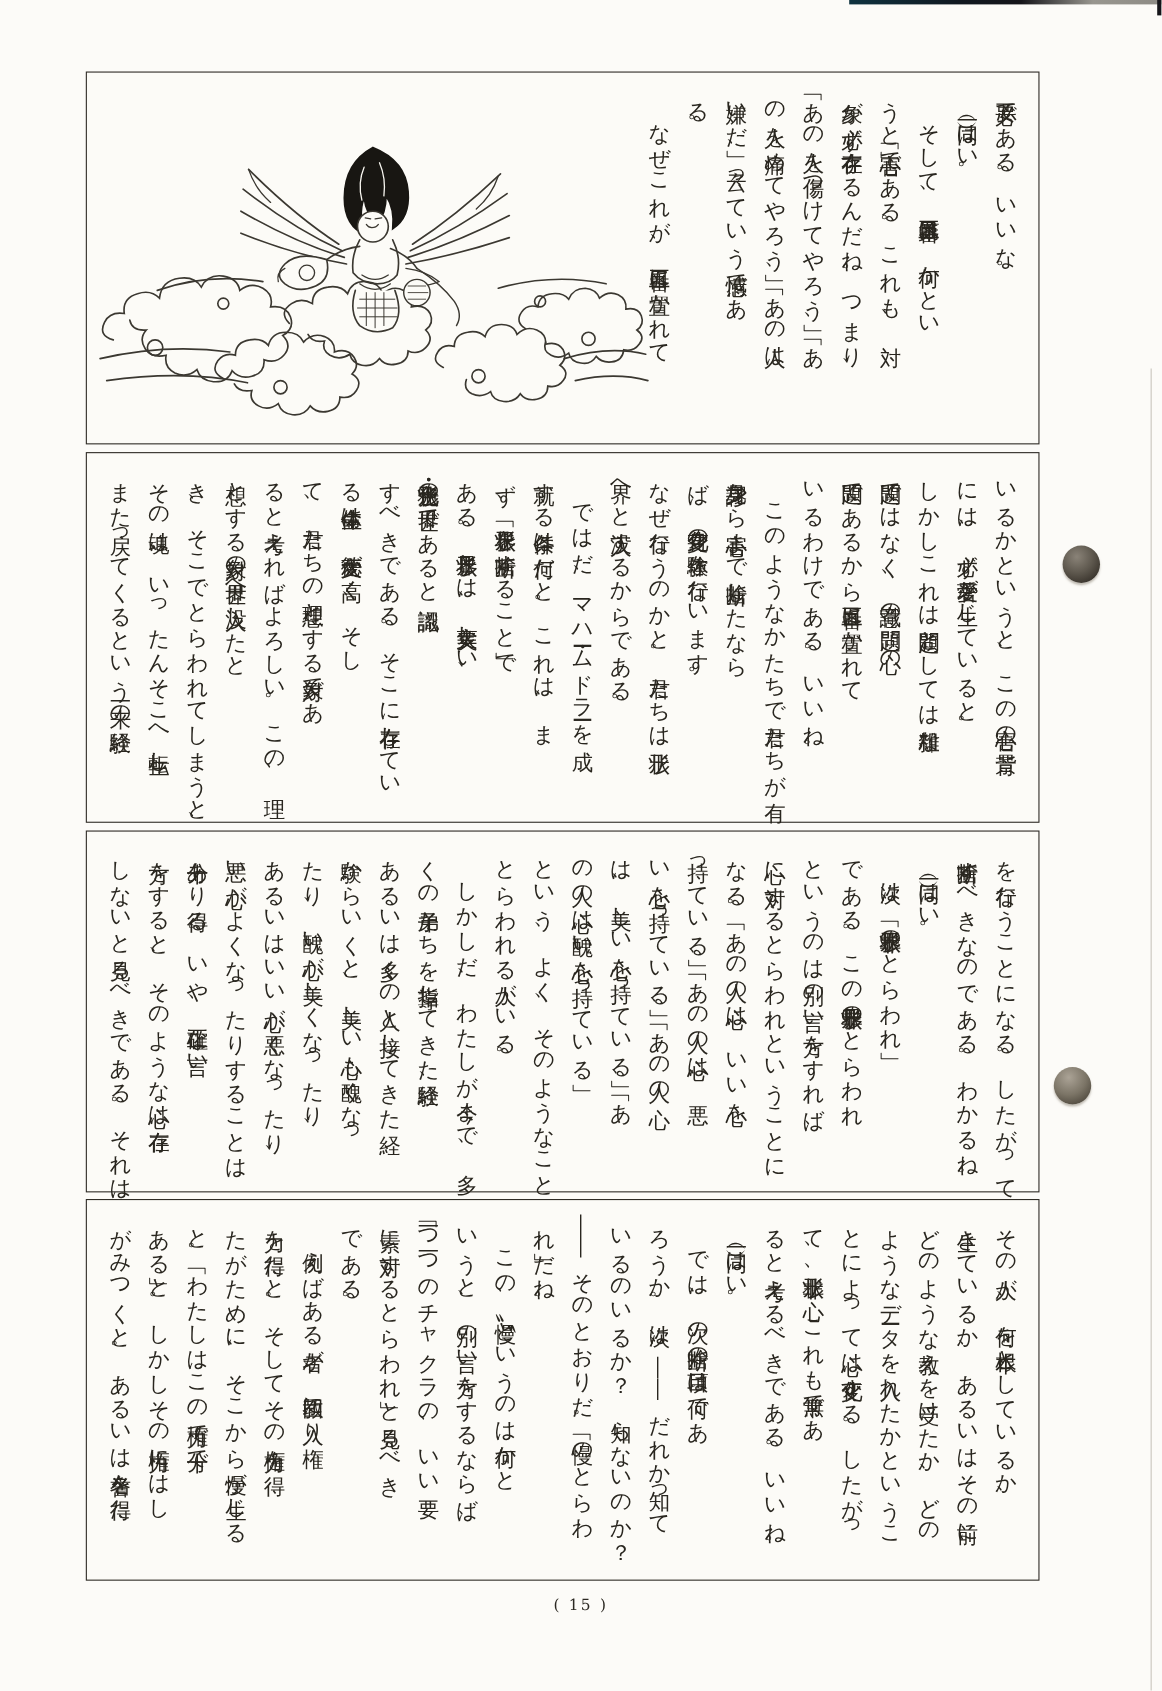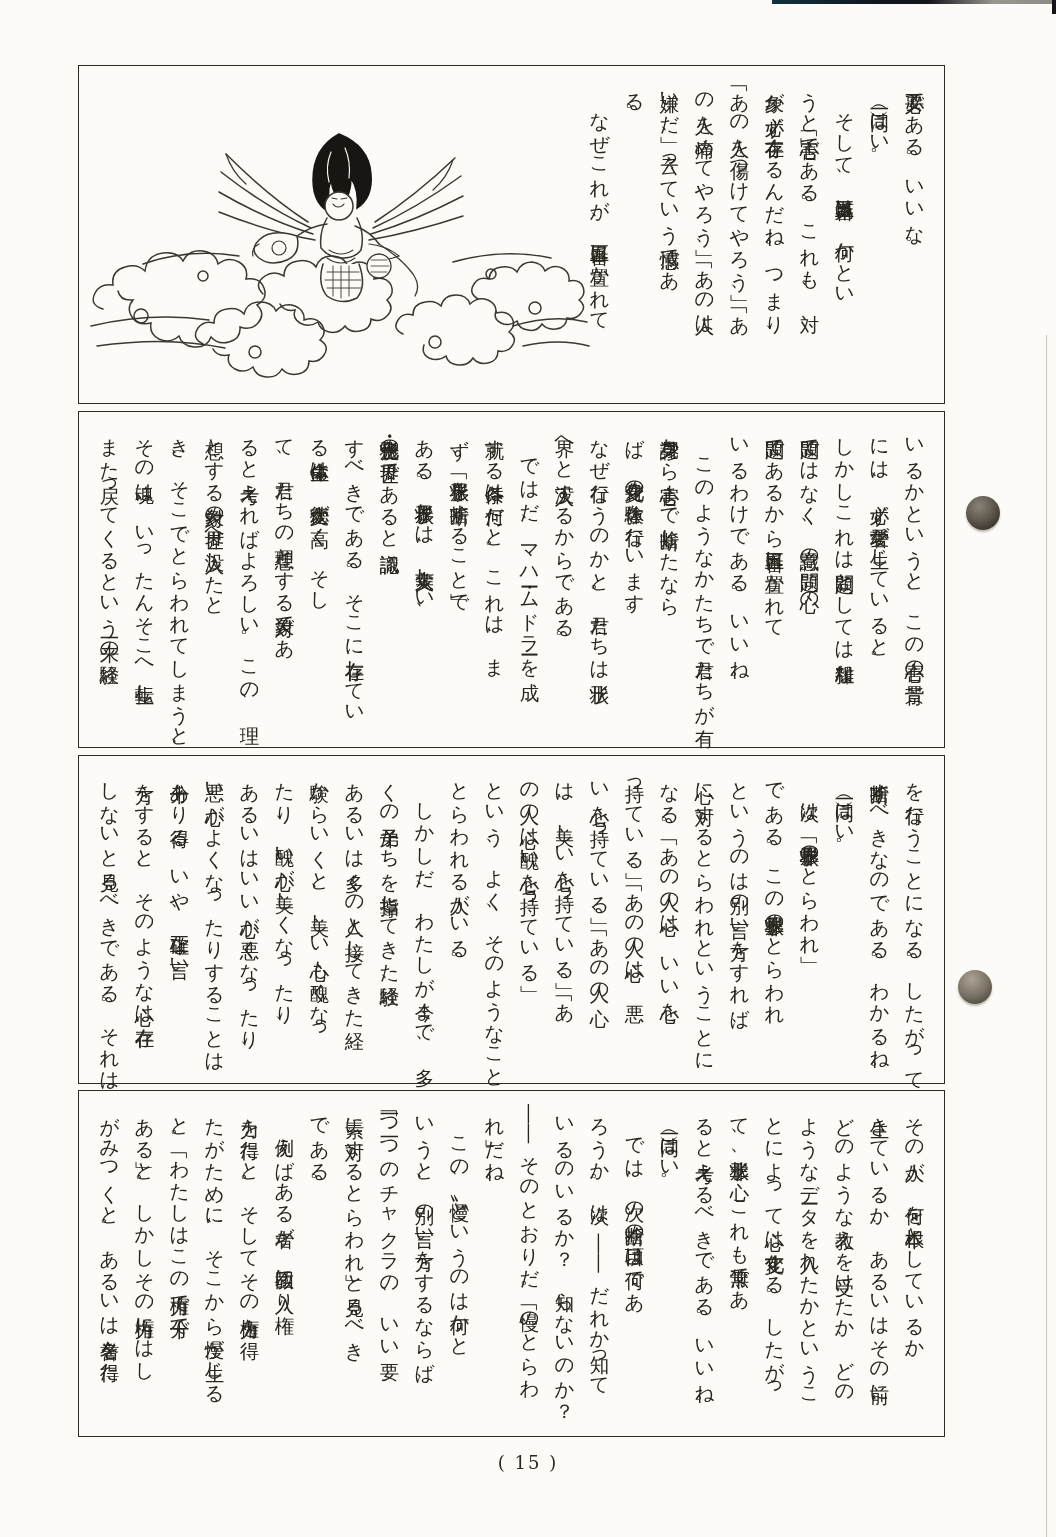--- a/index.html
+++ b/index.html
@@ -42,21 +42,21 @@
   .col{
     font-size:19.5px;line-height:35px;letter-spacing:0.2px;
     white-space:pre;color:#29261f;
   }
   
   .illus{position:absolute;left:4px;top:28px;width:512px;height:300px;}
   .illus svg{width:100%;height:100%;}
   
   .page-number{
     position:absolute;top:1452px;left:0;width:1056px;text-align:center;
-    font-size:18px;letter-spacing:2px;color:#2b2822;
+    font-size:14px;letter-spacing:2px;color:#2b2822;
     font-family:"DejaVu Serif","Liberation Serif",serif;
   }
 </style>
 </head>
 <body>
 
 <div class="scan-strip"></div>
 <div class="scan-tick"></div>
 <div class="page-edge"></div>
 <div class="punch-hole h1"></div>

